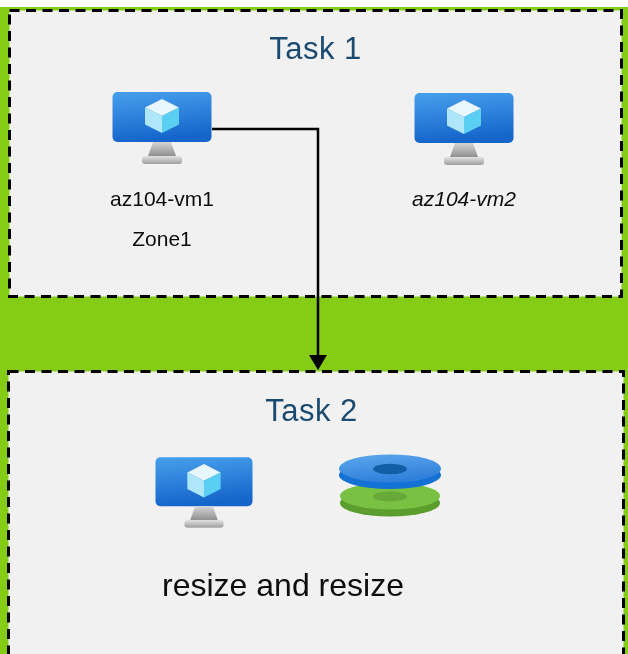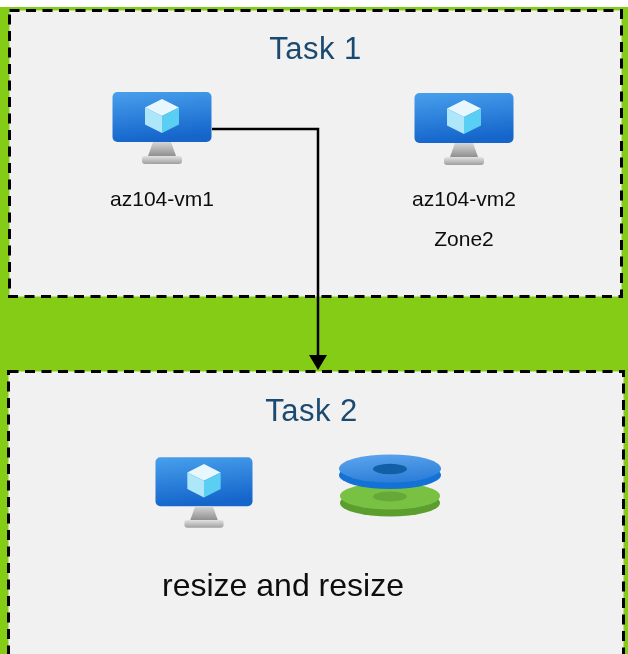--- a/index.html
+++ b/index.html
@@ -6,21 +6,21 @@
   .canvas {
     position:relative; width:628px; height:654px; background:#84cc16;
     font-family:"Liberation Sans", sans-serif; overflow:hidden;margin-top:7px;
   }
   .underlay { position:absolute; left:0; top:0; width:628px; height:654px; }
   .box-title { position:absolute; text-align:center; font-size:31px; color:#1b4a70; letter-spacing:0.5px; }
   .t1 { left:9px;  top:24px;  width:613px; }
   .t2 { left:4px;  top:386px; width:615px; }
   .vm-label { position:absolute; text-align:center; font-size:21px; line-height:40px; color:#0d0d0d; }
   .l1 { left:52px;  top:172px; width:220px; }
-  .l2 { left:354px; top:172px; width:220px; }
+  .l2 { left:354px; top:172px; width:220px;font-style:italic; }
   .caption { position:absolute; left:83px; top:560px; width:400px; text-align:center; font-size:32px; color:#0d0d0d; }
   .icon { position:absolute; }
   .icon-vm1   { left:112px; top:85px;  }
   .icon-vm2   { left:414px; top:86px;  }
   .icon-vm3   { left:155px; top:450px; }
   .icon-disks { left:338px; top:447px; }
 </style>
 </head>
 <body>
 
@@ -59,34 +59,34 @@
     <rect x="0.5" y="0" width="99" height="50" rx="5" fill="url(#gMon)"></rect>
     <path d="M50 7 L67 15.5 L50 24 L33 15.5 Z" fill="#e8f7fd"></path>
     <path d="M33 15.5 L50 24 L50 41 L33 32.5 Z" fill="#aee7fa"></path>
     <path d="M67 15.5 L50 24 L50 41 L67 32.5 Z" fill="#5bcef3"></path>
     <path d="M41 50 L59 50 L64 64 L36 64 Z" fill="url(#gStand)"></path>
     <rect x="30" y="64" width="40" height="8" rx="3" fill="url(#gStand2)"></rect>
   </svg>
 
   <div class="vm-label l1">
     <div>az104-vm1</div>
+    <div>Zone1</div>
   </div>
 
   <svg class="icon icon-vm2" width="100" height="74" viewBox="0 0 100 74">
     <rect x="0.5" y="0" width="99" height="50" rx="5" fill="url(#gMon)"></rect>
     <path d="M50 7 L67 15.5 L50 24 L33 15.5 Z" fill="#e8f7fd"></path>
     <path d="M33 15.5 L50 24 L50 41 L33 32.5 Z" fill="#aee7fa"></path>
     <path d="M67 15.5 L50 24 L50 41 L67 32.5 Z" fill="#5bcef3"></path>
     <path d="M41 50 L59 50 L64 64 L36 64 Z" fill="url(#gStand)"></path>
     <rect x="30" y="64" width="40" height="8" rx="3" fill="url(#gStand2)"></rect>
   </svg>
 
   <div class="vm-label l2">
     <div>az104-vm2</div>
-    <div>Zone2</div>
   </div>
 
   <div class="box-title t2">Task 2</div>
 
   <svg class="icon icon-vm3" width="98" height="73" viewBox="0 0 100 74">
     <rect x="0.5" y="0" width="99" height="50" rx="5" fill="url(#gMon)"></rect>
     <path d="M50 7 L67 15.5 L50 24 L33 15.5 Z" fill="#e8f7fd"></path>
     <path d="M33 15.5 L50 24 L50 41 L33 32.5 Z" fill="#aee7fa"></path>
     <path d="M67 15.5 L50 24 L50 41 L67 32.5 Z" fill="#5bcef3"></path>
     <path d="M41 50 L59 50 L64 64 L36 64 Z" fill="url(#gStand)"></path>

